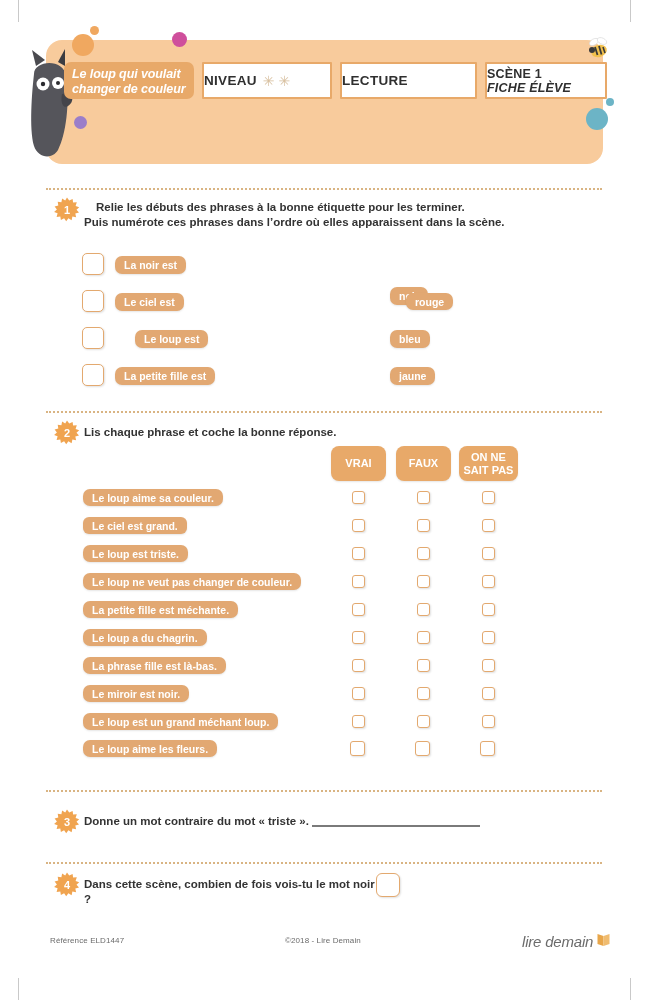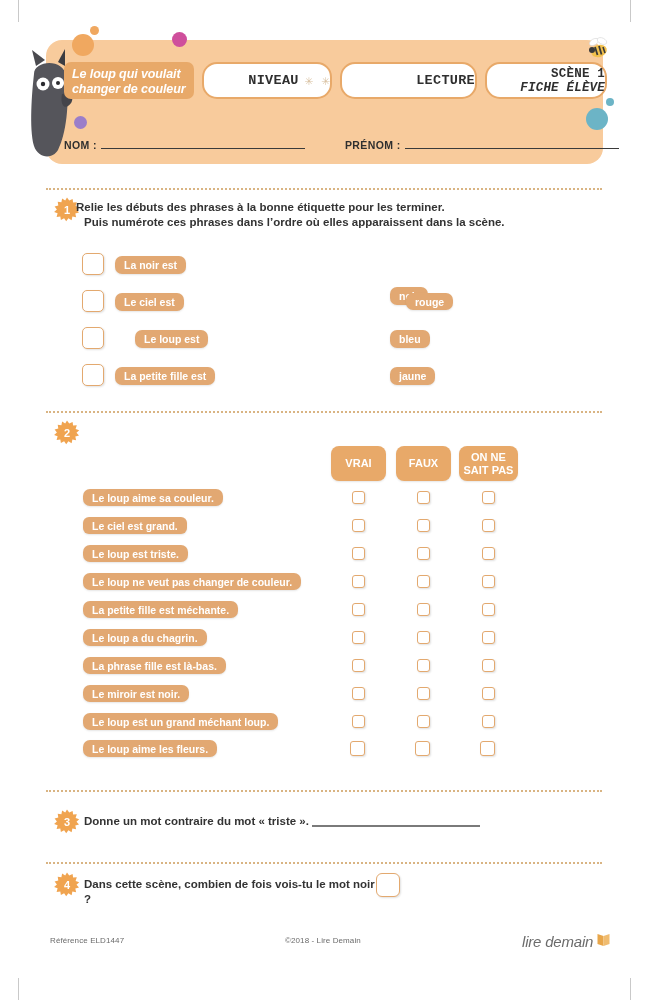--- a/index.html
+++ b/index.html
@@ -106,27 +106,26 @@
     font-weight: bold;
     font-size: 12.5px;
     line-height: 15px;
     letter-spacing: -0.1px;
   }
 
   .hdr-box {
     position: absolute;
     background: #ffffff;
     border: 2px solid #e8a969;
-    border-radius: 15px;
+    border-radius: 1px;
     box-sizing: border-box;
     display: flex;
-    align-items: flex-end;
+    align-items: flex-start;
     justify-content: center;
     flex-direction: column;
-    font-family: Liberation Mono, monospace;
   }
   .hdr-niveau { left: 156px; top: 22px; width: 130px; height: 37px; }
   .hdr-lecture{ left: 294px; top: 22px; width: 137px; height: 37px; }
   .hdr-scene  { left: 439px; top: 22px; width: 122px; height: 37px; }
 
   .hdr-label {
     font-size: 13.5px;
     font-weight: bold;
     color: #2f2f2f;
     letter-spacing: 0.3px;
@@ -348,40 +347,34 @@
 
       <div class="hdr-box hdr-lecture">
         <span class="hdr-label">LECTURE</span>
       </div>
 
       <div class="hdr-box hdr-scene">
         <span class="scene-line1">SCÈNE 1</span>
         <span class="scene-line2">FICHE ÉLÈVE</span>
       </div>
 
-      <div class="name-row">
-        <span class="name-label">NOM :</span>
-        <span class="name-line nom-line"></span>
-        <span class="name-label prenom-label">PRÉNOM :</span>
-        <span class="name-line prenom-line"></span>
-      </div>
 
     </div>
   </div>
 
   <div class="dotted" style="top:188px;"></div>
 
   <div class="ex-num" style="left:54px; top:197px;">
     <svg width="26" height="26" viewBox="0 0 26 26">
       <path d="M13 0.5 L15.2 3.6 L18.6 1.9 L19.1 5.6 L22.8 5.3 L21.6 8.9 L25.2 10.2 L22.5 12.7 L25 15.5 L21.3 16.6 L22.1 20.3 L18.4 19.6 L17.6 23.3 L14.4 21.3 L12.2 24.2 L10.1 21.2 L6.9 23.1 L6.3 19.4 L2.6 19.9 L3.6 16.3 L0.1 14.9 L2.9 12.4 L0.6 9.5 L4.3 8.5 L3.7 4.8 L7.4 5.3 L8.1 1.6 L11.2 3.5 Z" fill="#f0a450"></path>
     </svg>
     <div class="ex-num-txt">1</div>
   </div>
 
-  <div class="ex-text" style="left:76px; top:200px; width:520px;">Relie les débuts des phrases à la bonne étiquette pour les terminer.</div>
+  <div class="ex-text" style="left:96px; top:200px; width:520px;">Relie les débuts des phrases à la bonne étiquette pour les terminer.</div>
   <div class="ex-text" style="left:84px; top:215px; width:520px;">Puis numérote ces phrases dans l’ordre où elles apparaissent dans la scène.</div>
 
   <div class="cbox cbox-lg" style="left:82px; top:253px;"></div>
   <div class="pill pill-left" style="left:115px; top:256px; height:18px;">La noir est</div>
   <div class="pill pill-left" style="left:390px; top:256px; height:18px;margin-top:31px;">noir</div>
 
   <div class="cbox cbox-lg" style="left:82px; top:290px;"></div>
   <div class="pill pill-left" style="left:115px; top:293px; height:18px;">Le ciel est</div>
   <div class="pill pill-left" style="left:390px; top:293px; height:17px;margin-left:16px;">rouge</div>
 
@@ -395,20 +388,21 @@
 
   <div class="dotted" style="top:411px;"></div>
 
   <div class="ex-num" style="left:54px; top:420px;">
     <svg width="26" height="26" viewBox="0 0 26 26">
       <path d="M13 0.5 L15.2 3.6 L18.6 1.9 L19.1 5.6 L22.8 5.3 L21.6 8.9 L25.2 10.2 L22.5 12.7 L25 15.5 L21.3 16.6 L22.1 20.3 L18.4 19.6 L17.6 23.3 L14.4 21.3 L12.2 24.2 L10.1 21.2 L6.9 23.1 L6.3 19.4 L2.6 19.9 L3.6 16.3 L0.1 14.9 L2.9 12.4 L0.6 9.5 L4.3 8.5 L3.7 4.8 L7.4 5.3 L8.1 1.6 L11.2 3.5 Z" fill="#f0a450"></path>
     </svg>
     <div class="ex-num-txt">2</div>
   </div>
 
+  <div class="ex-text" style="left:84px; top:425px; width:520px;">Lis chaque phrase et coche la bonne réponse.</div>
 
   <div class="col-head" style="left:331px; top:446px; width:55px; height:35px;">
     <span>VRAI</span>
   </div>
   <div class="col-head" style="left:396px; top:446px; width:55px; height:35px;">
     <span>FAUX</span>
   </div>
   <div class="col-head" style="left:459px; top:446px; width:59px; height:35px;">
     <span>
       <span>ON NE</span><br><span>SAIT PAS</span>

